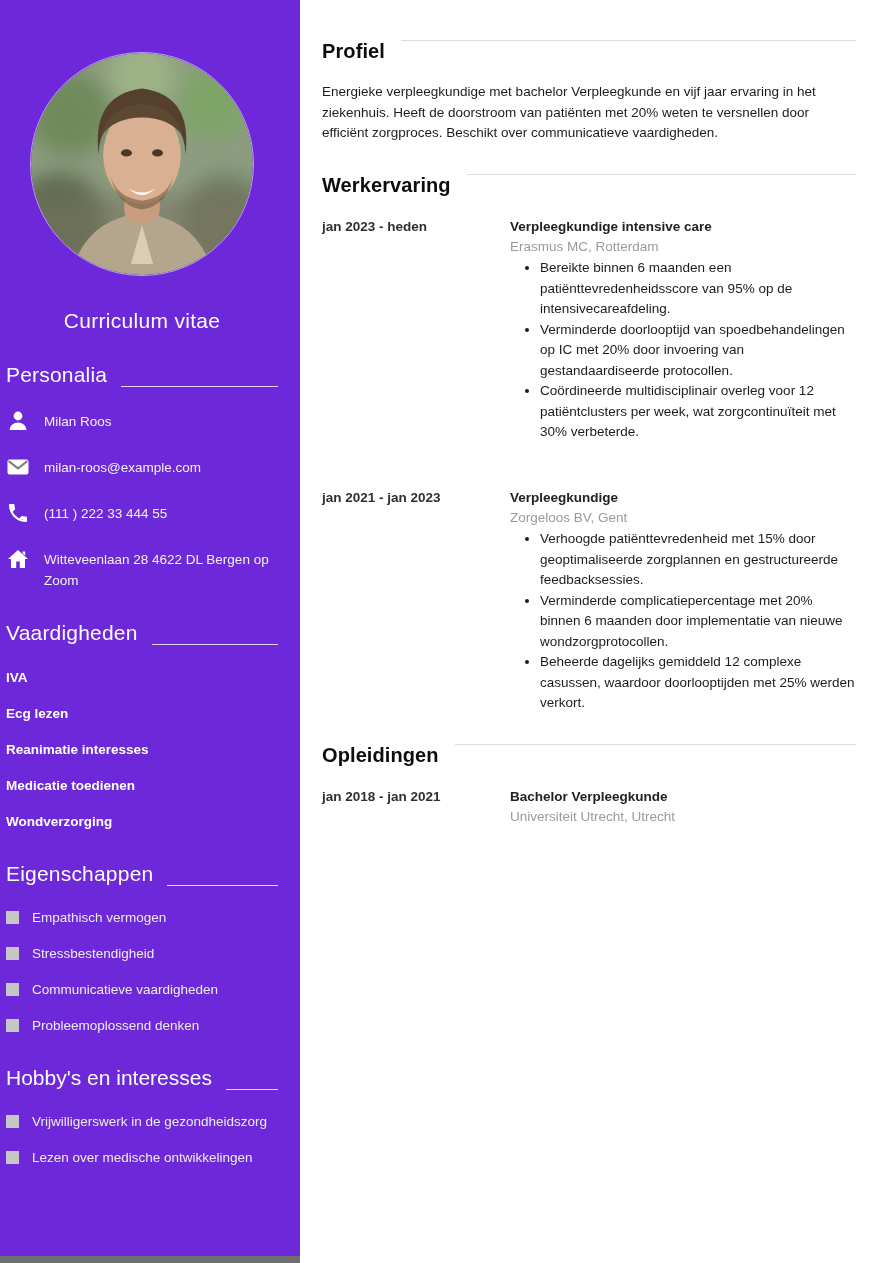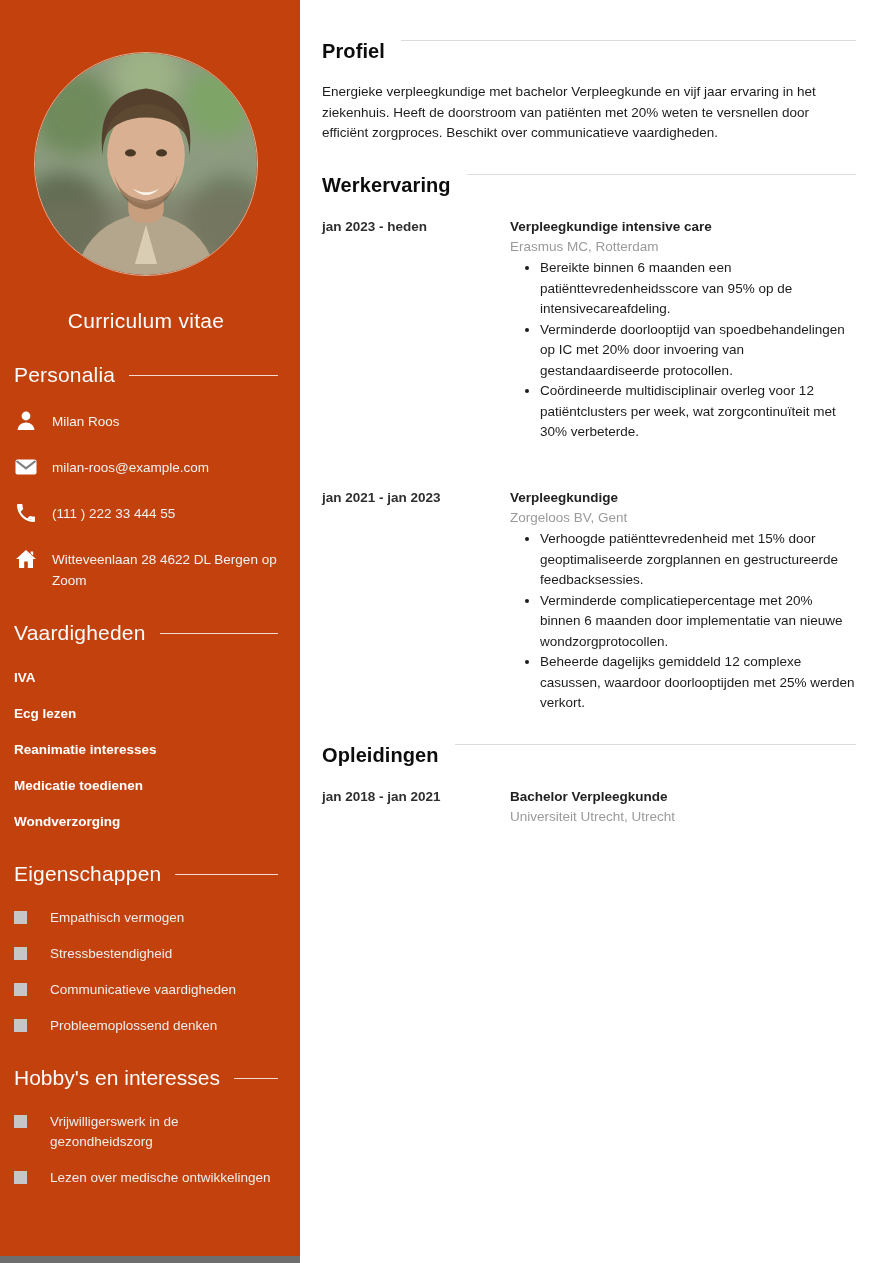--- a/index.html
+++ b/index.html
@@ -16,23 +16,23 @@
     display: flex;
     overflow: hidden;
     background: #ffffff;
   }
 
   
   .sidebar {
     position: relative;
     width: 300px;
     flex: 0 0 300px;
-    background: #c2410c;
+    background: #6d28d9;
     color: #f2f2f2;
-    padding: 52px 22px 0 14px;
+    padding: 52px 22px 0 6px;
   }
   .sidebar-footer-strip {
     position: absolute;
     left: 0; bottom: 0;
     width: 100%; height: 7px;
     background: #6e6e6e;
   }
   .photo-wrap {
     width: 224px; height: 224px;
     margin: 0 auto;
@@ -45,21 +45,21 @@
     margin-top: 33px;
     text-align: center;
     font-size: 21px;
     font-weight: 400;
     color: #fdfdfd;
     letter-spacing: 0.3px;
   }
   .side-section { margin-top: 30px; }
   .side-heading {
     display: flex;
-    align-items: center;
+    align-items: flex-end;
     font-size: 21px;
     font-weight: 400;
     color: #fcfcfc;
     letter-spacing: 0.2px;
   }
   .side-heading .rule {
     flex: 1;
     height: 1px;
     margin-left: 14px;
     background: rgba(255,255,255,0.8);
@@ -82,21 +82,21 @@
     font-size: 13.5px;
     font-weight: 700;
     color: #ffffff;
     line-height: 21px;
     margin-bottom: 15px;
   }
   .trait-list { list-style: none; margin-top: 22px; }
   .trait-list li {
     display: flex;
     align-items: flex-start;
-    gap: 23px;
+    gap: 13px;
     font-size: 13.5px;
     color: #ededed;
     line-height: 20px;
     margin-bottom: 16px;
   }
   .square-bullet {
     flex: 0 0 13px;
     width: 13px; height: 13px;
     margin-top: 3px;
     background: #c6c6c6;

